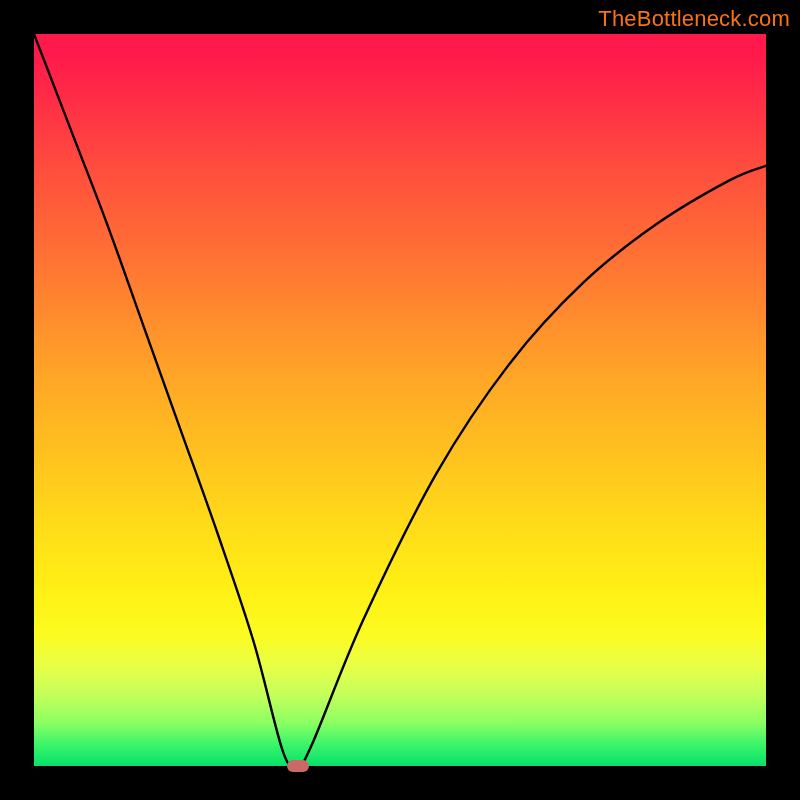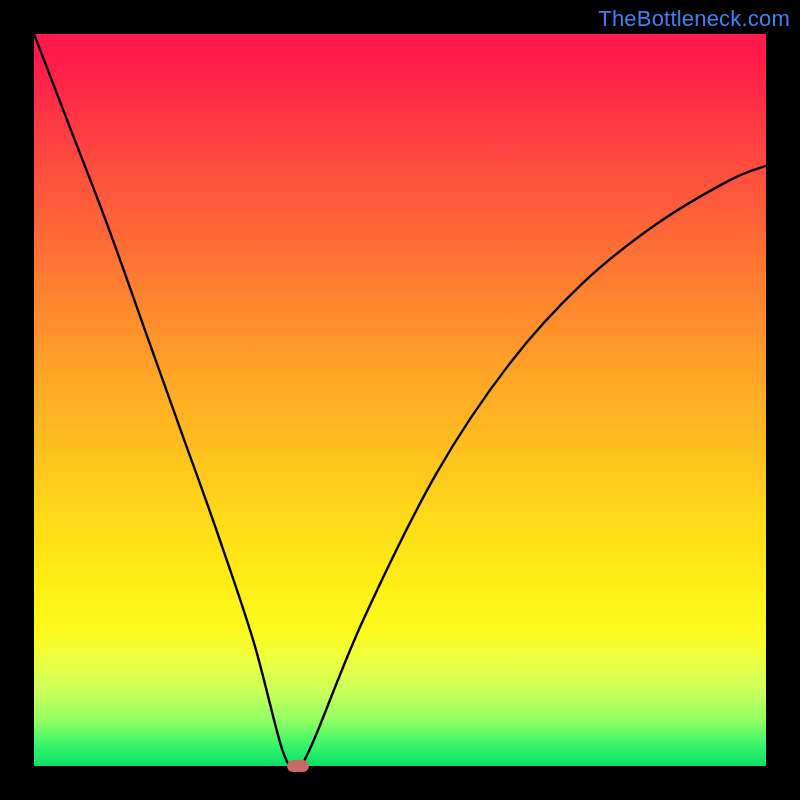--- a/index.html
+++ b/index.html
@@ -33,21 +33,21 @@
       #c7ff5a 90%,
       #8dff62 94%,
       #3cf56a 97%,
       #06e169 100%
     );
   }
   .watermark {
     position: absolute;
     top: 6px;
     right: 10px;
-    color: #3b82f6;
+    color: #f97316;
     font-size: 22px;
     letter-spacing: 0.2px;
     user-select: none;
   }
   svg.curve {
     position: absolute;
     left: 0;
     top: 0;
     width: 732px;
     height: 732px;

